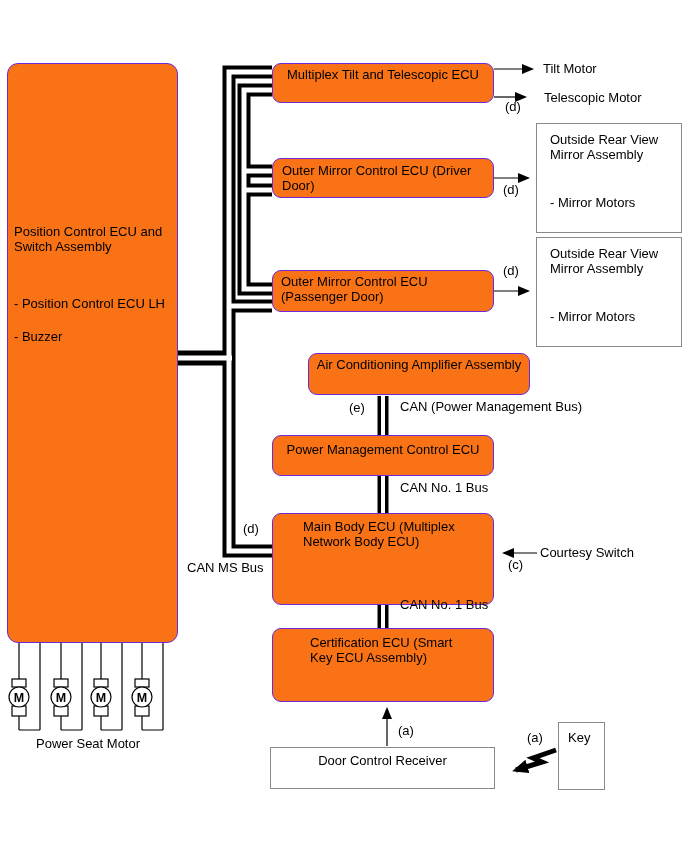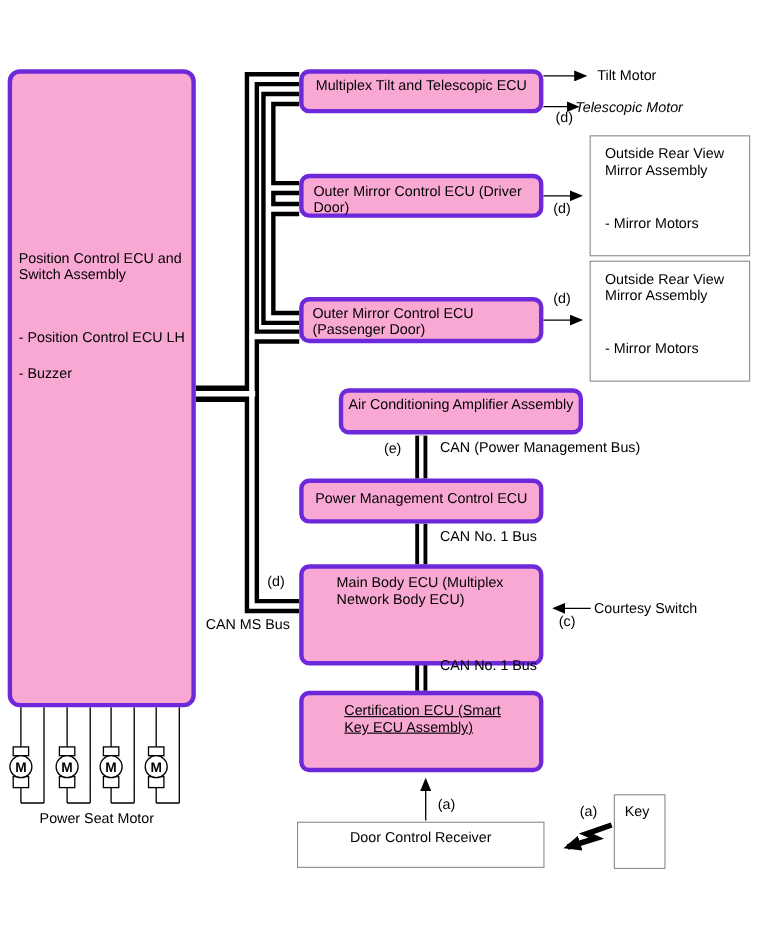--- a/index.html
+++ b/index.html
@@ -1,19 +1,19 @@
 <!DOCTYPE html>
 <html><head>
 <meta charset="utf-8">
 <style>
   html,body{margin:0;padding:0;background:#ffffff;}
   #stage{position:relative;width:690px;height:854px;background:#ffffff;overflow:hidden;
          font-family:"Liberation Sans","DejaVu Sans",sans-serif;color:#000;}
   #wiring{position:absolute;left:0;top:0;}
-  .rbox{position:absolute;box-sizing:border-box;border:4px solid #6d28d9;border-radius:9px;background:#f9a8d4;font-size:13px;line-height:15px;}
+  .rbox{position:absolute;box-sizing:border-box;border:1px solid #6d28d9;border-radius:9px;background:#f97316;font-size:13px;line-height:15px;}
   .sbox{position:absolute;box-sizing:border-box;border:1px solid #8a8a8a;background:#ffffff;font-size:13px;line-height:15px;}
   .center{text-align:center;}
   .tline{white-space:nowrap;}
   .lbl{position:absolute;font-size:13px;line-height:14px;white-space:nowrap;}
   .bigbox-span{position:absolute;white-space:nowrap;font-size:13px;}
   .wireblk{stroke:#000;fill:none;}
   .wirewht{stroke:#fff;fill:none;}
   .thin{stroke:#000;stroke-width:1.2;fill:none;}
 </style>
 </head>
@@ -131,21 +131,21 @@
   </div>
 
   <div class="rbox" style="left:272px;top:513px;width:222px;height:92px;padding-top:5px;">
     <div style="margin-left:30px;">
       <div class="tline">Main Body ECU (Multiplex</div>
       <div class="tline">Network Body ECU)</div>
     </div>
   </div>
 
   <div class="rbox" style="left:272px;top:628px;width:222px;height:74px;padding-top:6px;">
-    <div style="margin-left:37px;text-decoration:underline;">
+    <div style="margin-left:37px;">
       <div class="tline">Certification ECU (Smart</div>
       <div class="tline">Key ECU Assembly)</div>
     </div>
   </div>
 
   <div class="sbox center" style="left:270px;top:747px;width:225px;height:42px;padding-top:5px;">
     <div class="tline">Door Control Receiver</div>
   </div>
 
   <div class="sbox" style="left:558px;top:722px;width:47px;height:68px;padding:7px 0 0 9px;">
@@ -158,21 +158,21 @@
     <div class="tline" style="margin-top:33px;">- Mirror Motors</div>
   </div>
 
   <div class="sbox" style="left:536px;top:237px;width:146px;height:110px;padding:8px 0 0 13px;">
     <div class="tline">Outside Rear View</div>
     <div class="tline">Mirror Assembly</div>
     <div class="tline" style="margin-top:33px;">- Mirror Motors</div>
   </div>
 
   <div class="lbl" style="left:543px;top:62px;">Tilt Motor</div>
-  <div class="lbl" style="left:523px;top:91px;font-style:italic;">Telescopic Motor</div>
+  <div class="lbl" style="left:544px;top:91px;">Telescopic Motor</div>
   <div class="lbl" style="left:505px;top:100px;">(d)</div>
   <div class="lbl" style="left:503px;top:183px;">(d)</div>
   <div class="lbl" style="left:503px;top:264px;">(d)</div>
   <div class="lbl" style="left:349px;top:401px;">(e)</div>
   <div class="lbl" style="left:400px;top:400px;">CAN (Power Management Bus)</div>
   <div class="lbl" style="left:400px;top:481px;">CAN No. 1 Bus</div>
   <div class="lbl" style="left:243px;top:522px;">(d)</div>
   <div class="lbl" style="left:187px;top:561px;text-align:right;">CAN MS Bus</div>
   <div class="lbl" style="left:540px;top:546px;">Courtesy Switch</div>
   <div class="lbl" style="left:508px;top:558px;">(c)</div>

